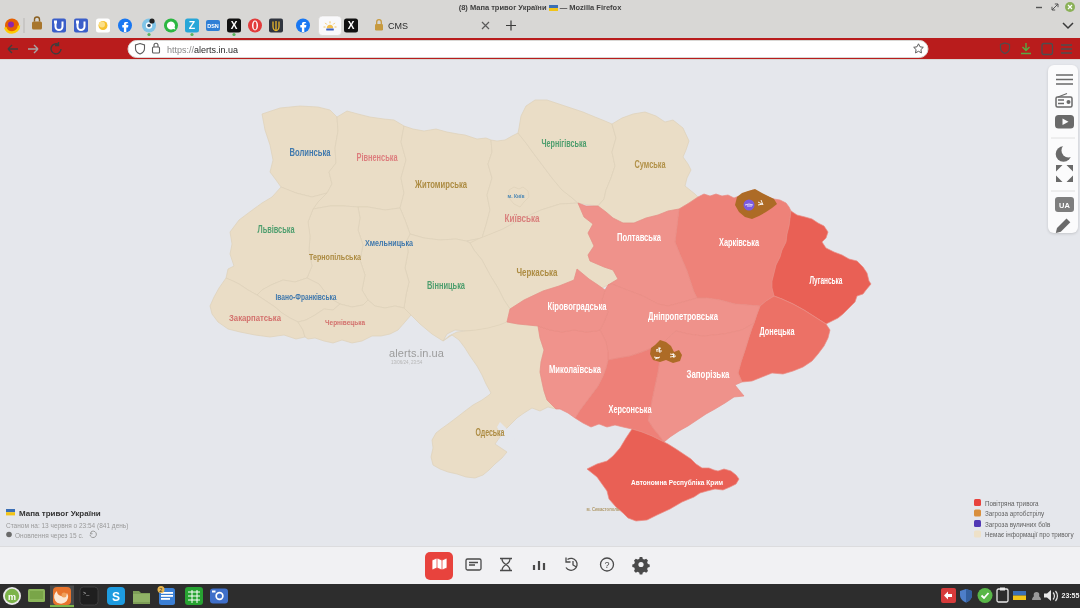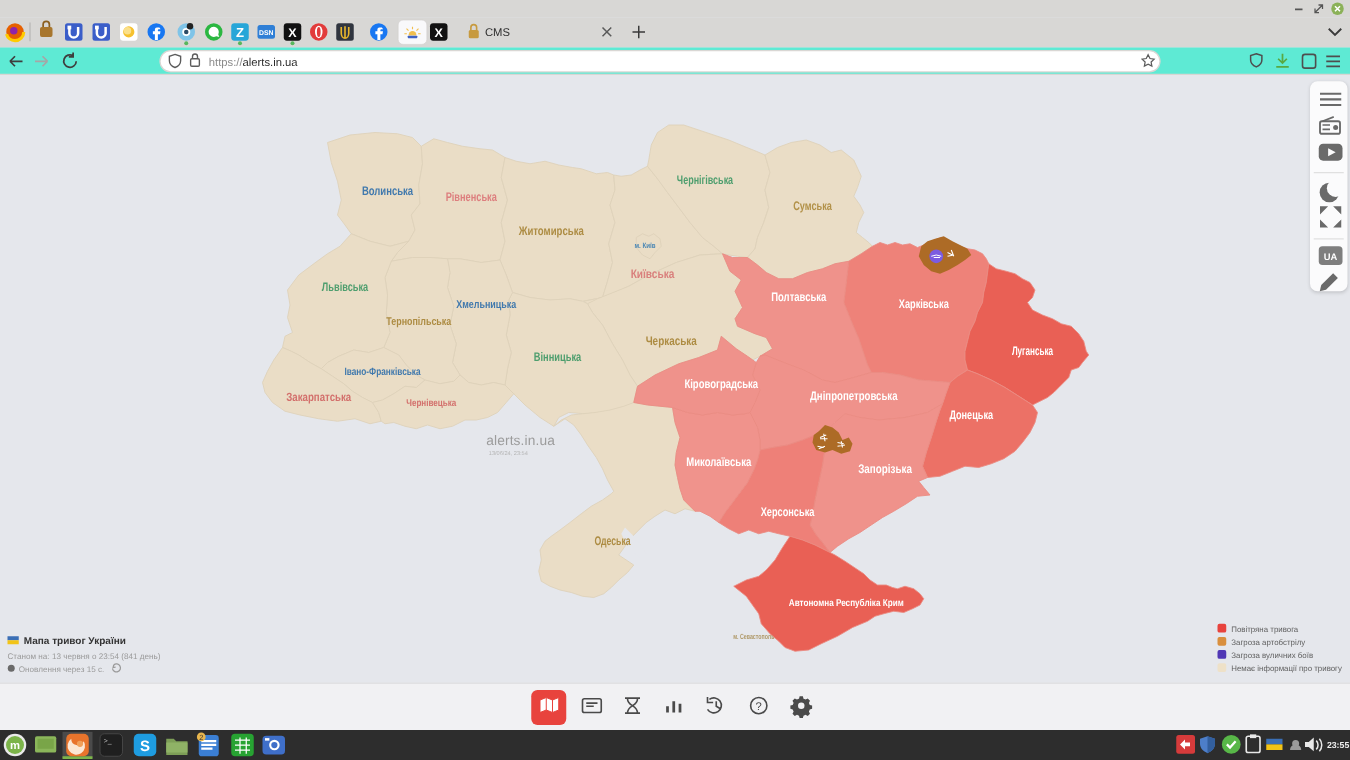--- a/index.html
+++ b/index.html
@@ -1,24 +1,25 @@
 <!DOCTYPE html>
 <html><head><meta charset="utf-8">
 <style>
   html,body{margin:0;padding:0;width:1080px;height:608px;overflow:hidden;background:#e5e7ec;font-family:"Liberation Sans",sans-serif;}
   .titlebar{position:absolute;left:0;top:0;width:1080px;height:14px;background:#d8d7d5;}
   .titlebar .t{position:absolute;width:100%;text-align:center;font-size:7.5px;font-weight:bold;color:#3f3f3f;top:3px;}
   .tabbar{position:absolute;left:0;top:14px;width:1080px;height:24px;background:#d8d7d5;}
-  .navbar{position:absolute;left:0;top:38px;width:1080px;height:22px;background:#5eead4;border-bottom:1px solid #d8d6d3;box-sizing:border-box;}
+  .navbar{position:absolute;left:0;top:38px;width:1080px;height:22px;background:#b91c1c;border-bottom:1px solid #d8d6d3;box-sizing:border-box;}
   .content{position:absolute;left:0;top:60px;width:1080px;height:486px;background:#e5e7ec;overflow:hidden;}
   .footer{position:absolute;left:0;top:546px;width:1080px;height:38px;background:#f1f1f3;border-top:1px solid #dcdcde;box-sizing:border-box;}
   .taskbar{position:absolute;left:0;top:584px;width:1080px;height:24px;background:#2d2d2d;}
 </style></head>
 <body>
 <div class="titlebar">
+    <div class="t">(8) Мапа тривог України&nbsp;<span style="display:inline-block;width:9px;height:6px;background:linear-gradient(#3b6fb5 50%,#f2c417 50%);vertical-align:-0.5px"></span>&nbsp;— Mozilla Firefox</div>
     <svg width="1080" height="14" style="position:absolute;left:0;top:0">
       <path d="M1036,7.5 h6" stroke="#555" stroke-width="1.4"></path>
       <path d="M1052,10 l6,-6 M1052,6.8 v3.2 h3.2 M1058,7.2 v-3.2 h-3.2" stroke="#555" stroke-width="1" fill="none"></path>
       <circle cx="1070" cy="7" r="5" fill="#8bb158"></circle>
       <path d="M1068,5 l4,4 m0,-4 l-4,4" stroke="#fff" stroke-width="1.2"></path>
     </svg>
   </div>
 <div class="tabbar">
     <svg width="1080" height="24" style="position:absolute;left:0;top:0" font-family="Liberation Sans, sans-serif">
       <circle cx="12" cy="11.5" r="7" fill="#e66000"></circle>

